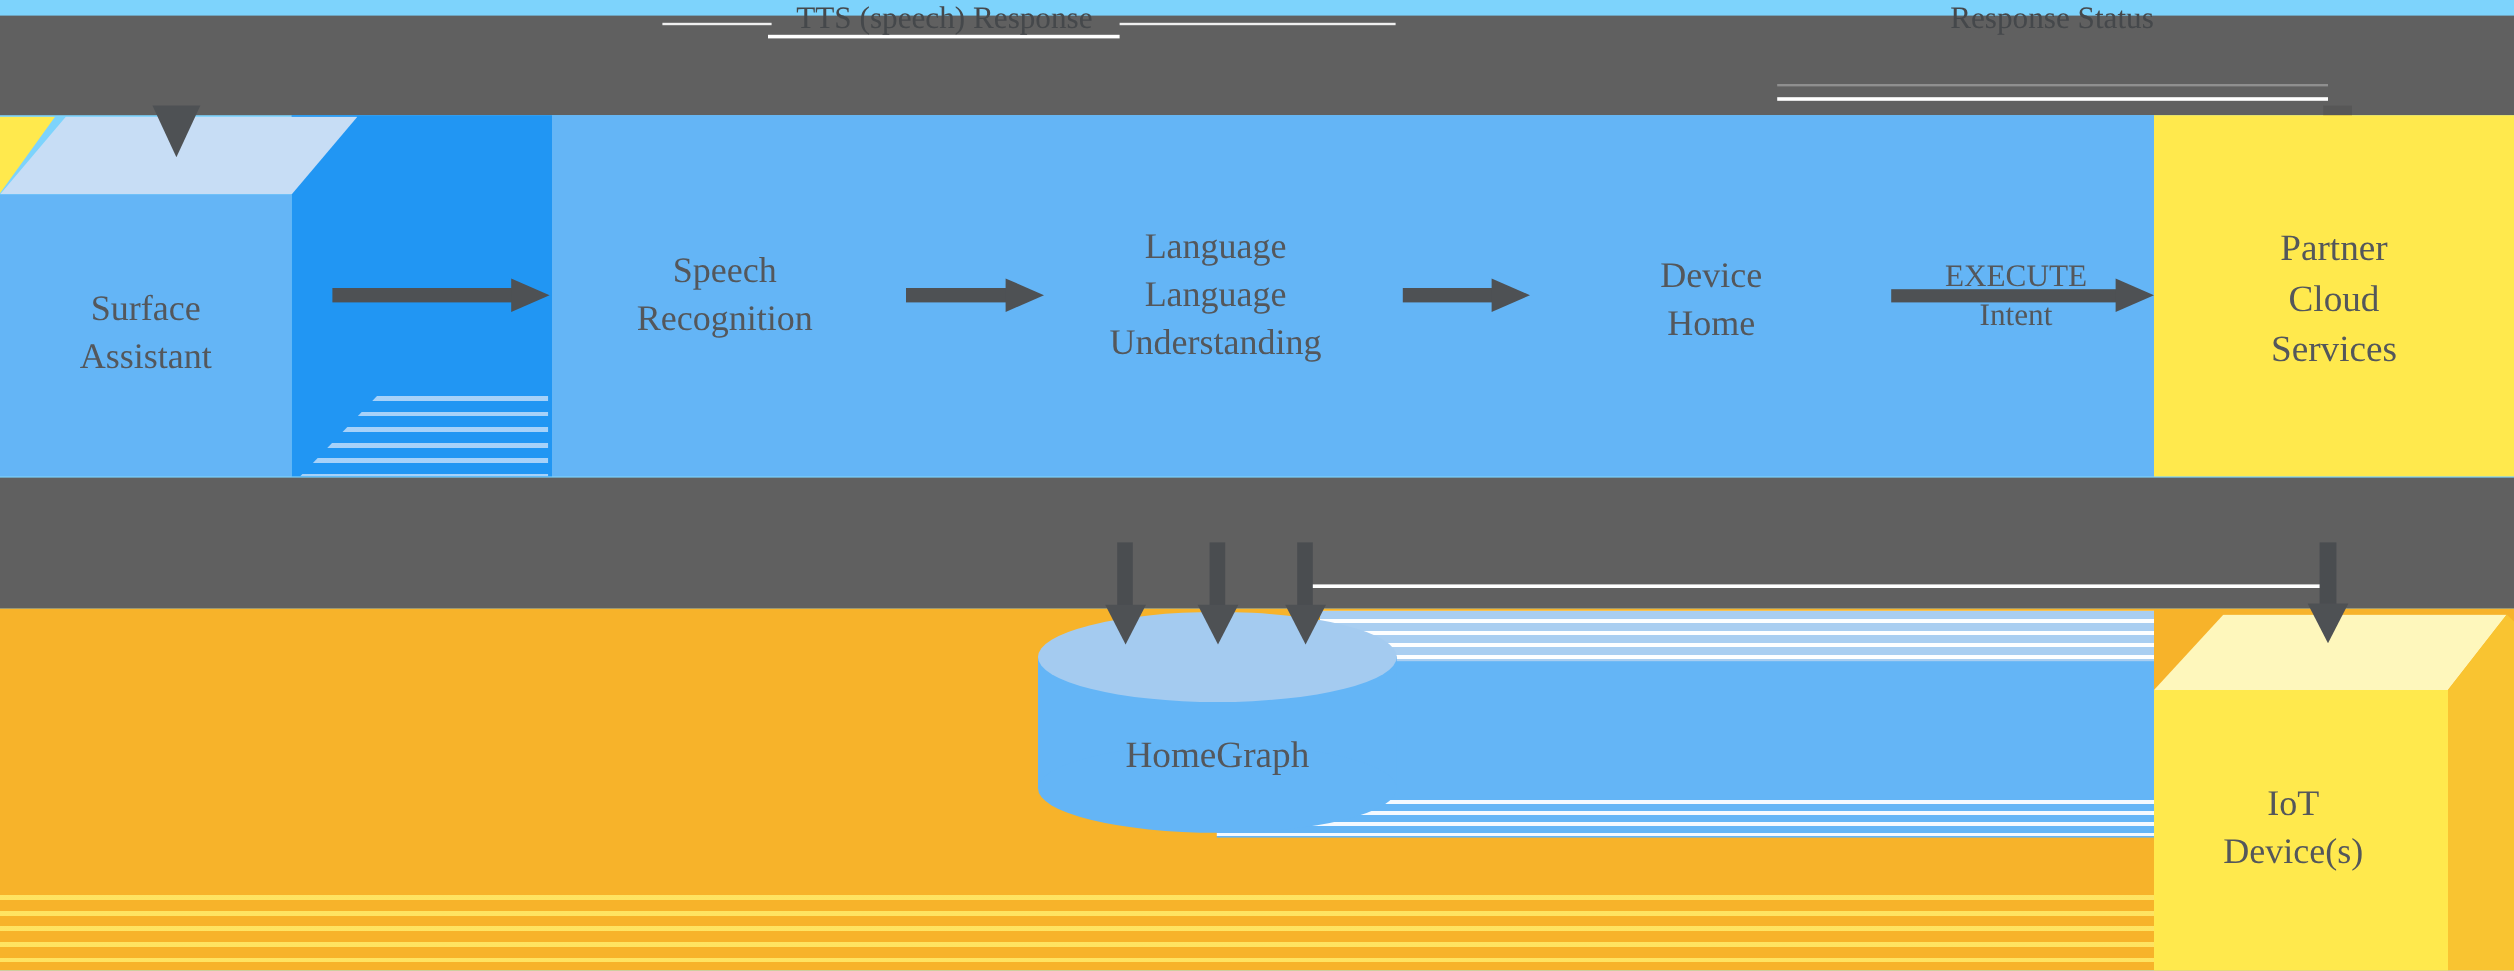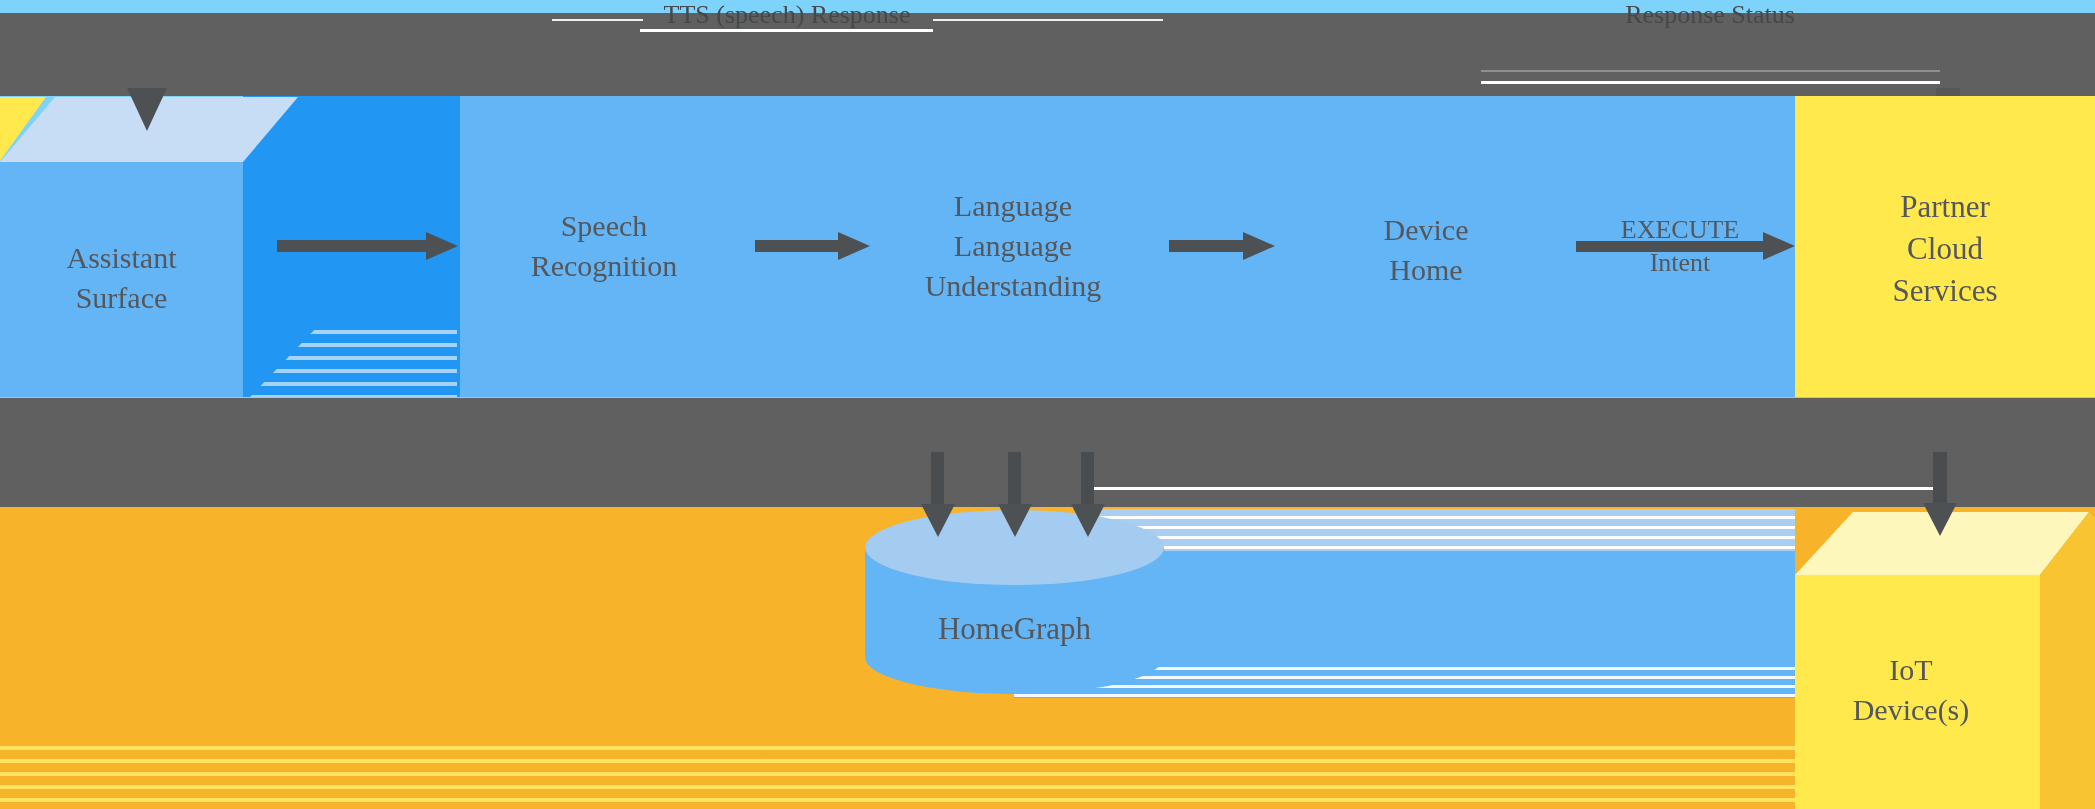--- a/index.html
+++ b/index.html
@@ -90,22 +90,22 @@
   <div class="ah-down" style="left:1071px;top:504px;"></div>
 
   <div class="shaft" style="left:1933px;top:452px;width:14px;height:52px;background:#4a4d50;"></div>
   <div class="ah-down" style="left:1923px;top:503px;"></div>
 
   <div class="label" style="left:627px;top:1px;width:320px;font-size:26px;line-height:28px;color:#45484b;">TTS (speech) Response</div>
 
   <div class="label" style="left:1580px;top:1px;width:260px;font-size:26px;line-height:28px;color:#45484b;">Response Status</div>
 
   <div class="label" style="left:0;top:238px;width:243px;font-size:30px;line-height:40px;">
+    <div>Surface</div>
     <div>Assistant</div>
-    <div>Surface</div>
   </div>
 
   <div class="label" style="left:454px;top:206px;width:300px;font-size:30px;line-height:40px;">
     <div>Speech</div>
     <div>Recognition</div>
   </div>
 
   <div class="label" style="left:863px;top:186px;width:300px;font-size:30px;line-height:40px;">
     <div>Language</div>
     <div>Language</div>

